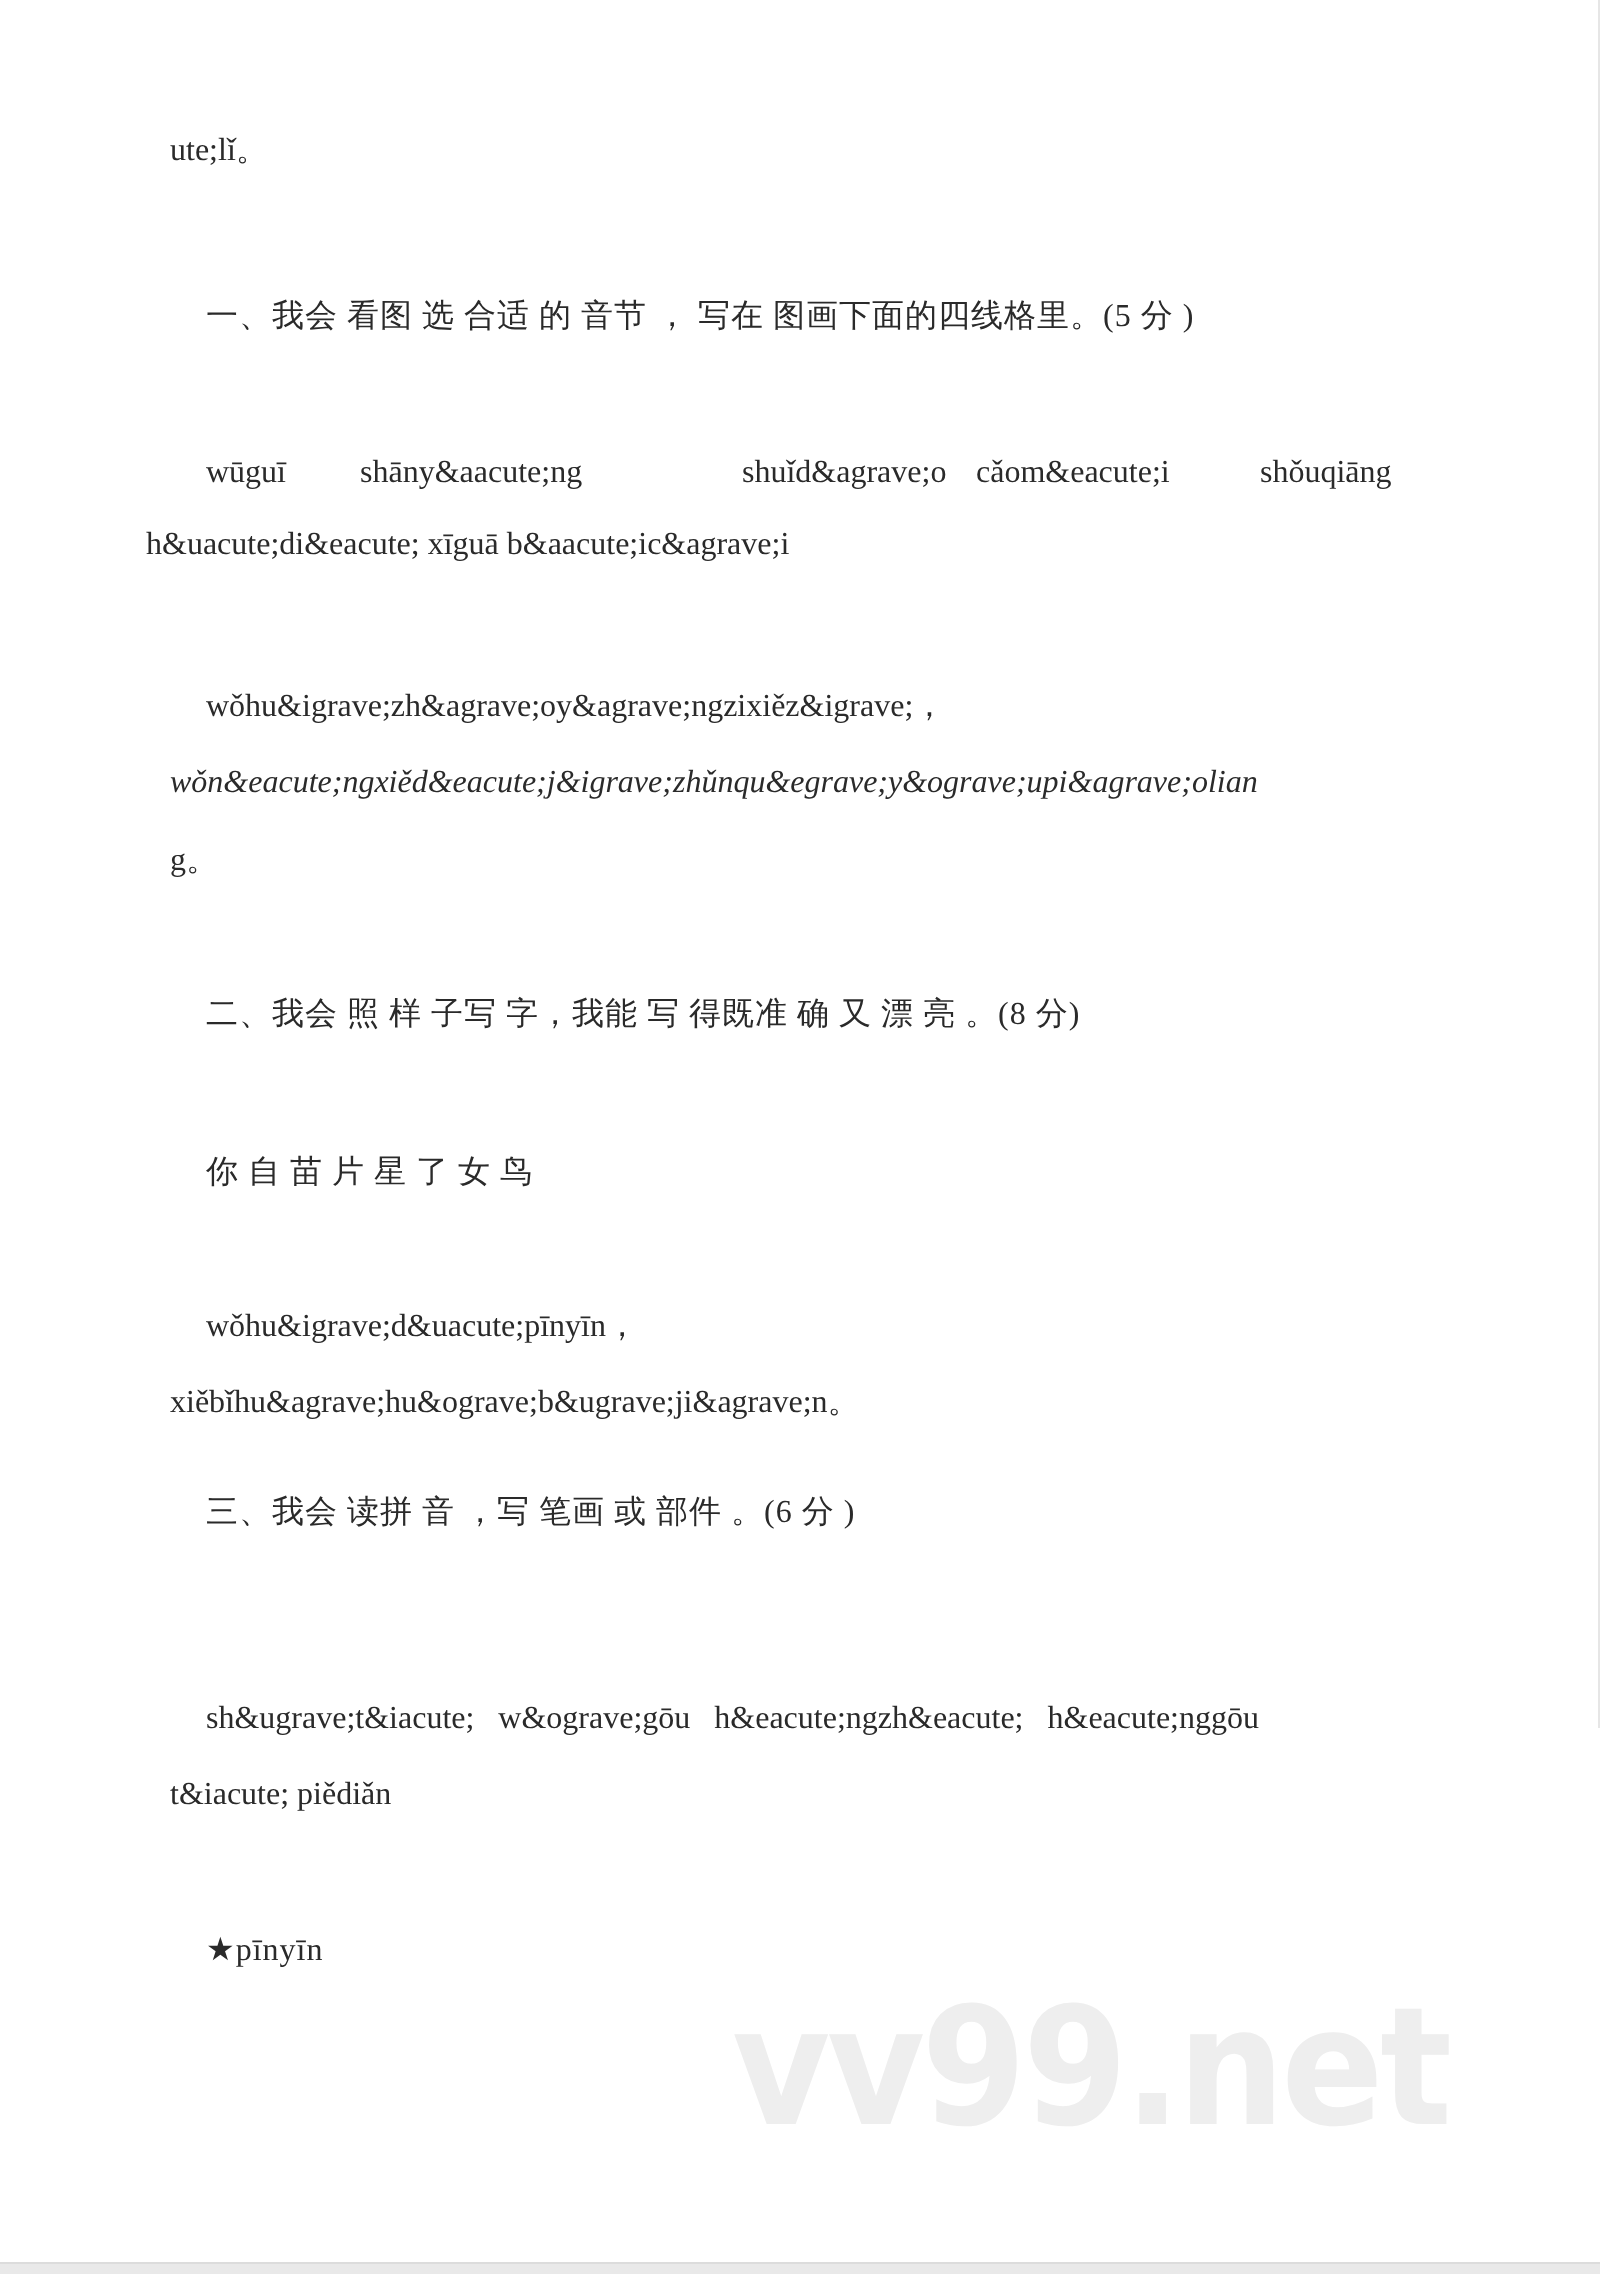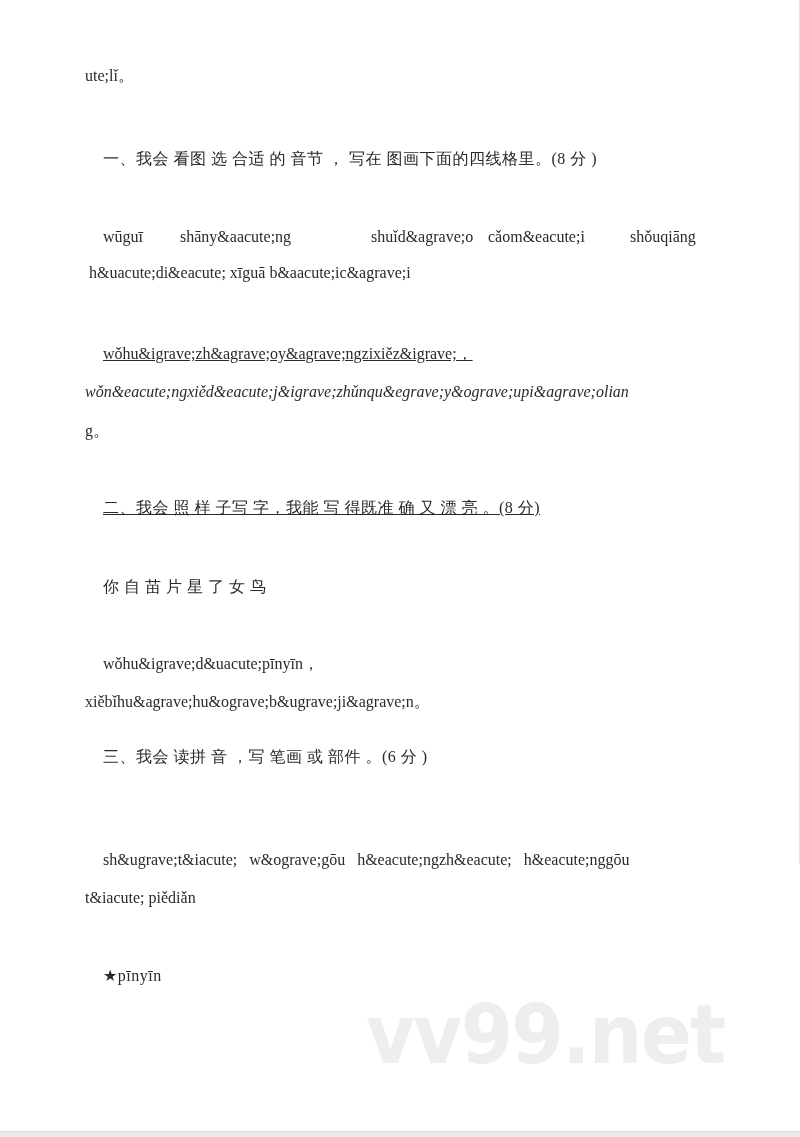--- a/index.html
+++ b/index.html
@@ -54,35 +54,35 @@
       border-top: 1px solid #dcdcdc;
     }
   </style>
 </head>
 <body>
 
 <div class="page">
 
   <div class="line" style="left:85px; top:66px;">ute;lǐ。</div>
 
-  <div class="line cn" style="left:103px; top:149px;">一、我会 看图 选 合适 的 音节 ， 写在 图画下面的四线格里。(8 分 )</div>
+  <div class="line cn" style="left:103px; top:149px;">一、我会 看图 选 合适 的 音节 ， 写在 图画下面的四线格里。(5 分 )</div>
 
   <div class="line" style="left:103px; top:227px;">wūguī</div>
   <div class="line" style="left:180px; top:227px;">shāny&amp;aacute;ng</div>
   <div class="line" style="left:338px; top:227px;margin-left:33px;">shuǐd&amp;agrave;o</div>
   <div class="line" style="left:488px; top:227px;">cǎom&amp;eacute;i</div>
   <div class="line" style="left:630px; top:227px;">shǒuqiāng</div>
 
-  <div class="line" style="left:89px; top:263px;">h&amp;uacute;di&amp;eacute; xīguā b&amp;aacute;ic&amp;agrave;i</div>
+  <div class="line" style="left:73px; top:263px;">h&amp;uacute;di&amp;eacute; xīguā b&amp;aacute;ic&amp;agrave;i</div>
 
-  <div class="line" style="left:103px; top:344px;text-decoration:underline;">wǒhu&amp;igrave;zh&amp;agrave;oy&amp;agrave;ngzixiěz&amp;igrave;，</div>
+  <div class="line" style="left:103px; top:344px;">wǒhu&amp;igrave;zh&amp;agrave;oy&amp;agrave;ngzixiěz&amp;igrave;，</div>
   <div class="line" style="left:85px; top:382px;font-style:italic;">wǒn&amp;eacute;ngxiěd&amp;eacute;j&amp;igrave;zhǔnqu&amp;egrave;y&amp;ograve;upi&amp;agrave;olian</div>
   <div class="line" style="left:85px; top:421px;">g。</div>
 
-  <div class="line cn" style="left:103px; top:498px;text-decoration:underline;">二、我会 照 样 子写 字，我能 写 得既准 确 又 漂 亮 。(8 分)</div>
+  <div class="line cn" style="left:103px; top:498px;">二、我会 照 样 子写 字，我能 写 得既准 确 又 漂 亮 。(8 分)</div>
 
   <div class="line cn" style="left:103px; top:577px;">你 自 苗 片 星 了 女 鸟</div>
 
   <div class="line" style="left:103px; top:654px;">wǒhu&amp;igrave;d&amp;uacute;pīnyīn，</div>
   <div class="line" style="left:85px; top:692px;">xiěbǐhu&amp;agrave;hu&amp;ograve;b&amp;ugrave;ji&amp;agrave;n。</div>
 
   <div class="line cn" style="left:103px; top:747px;">三、我会 读拼 音 ，写 笔画 或 部件 。(6 分 )</div>
 
   <div class="line" style="left:103px; top:850px;">sh&amp;ugrave;t&amp;iacute;   w&amp;ograve;gōu   h&amp;eacute;ngzh&amp;eacute;   h&amp;eacute;nggōu</div>
   <div class="line" style="left:85px; top:888px;">t&amp;iacute; piědiǎn</div>

